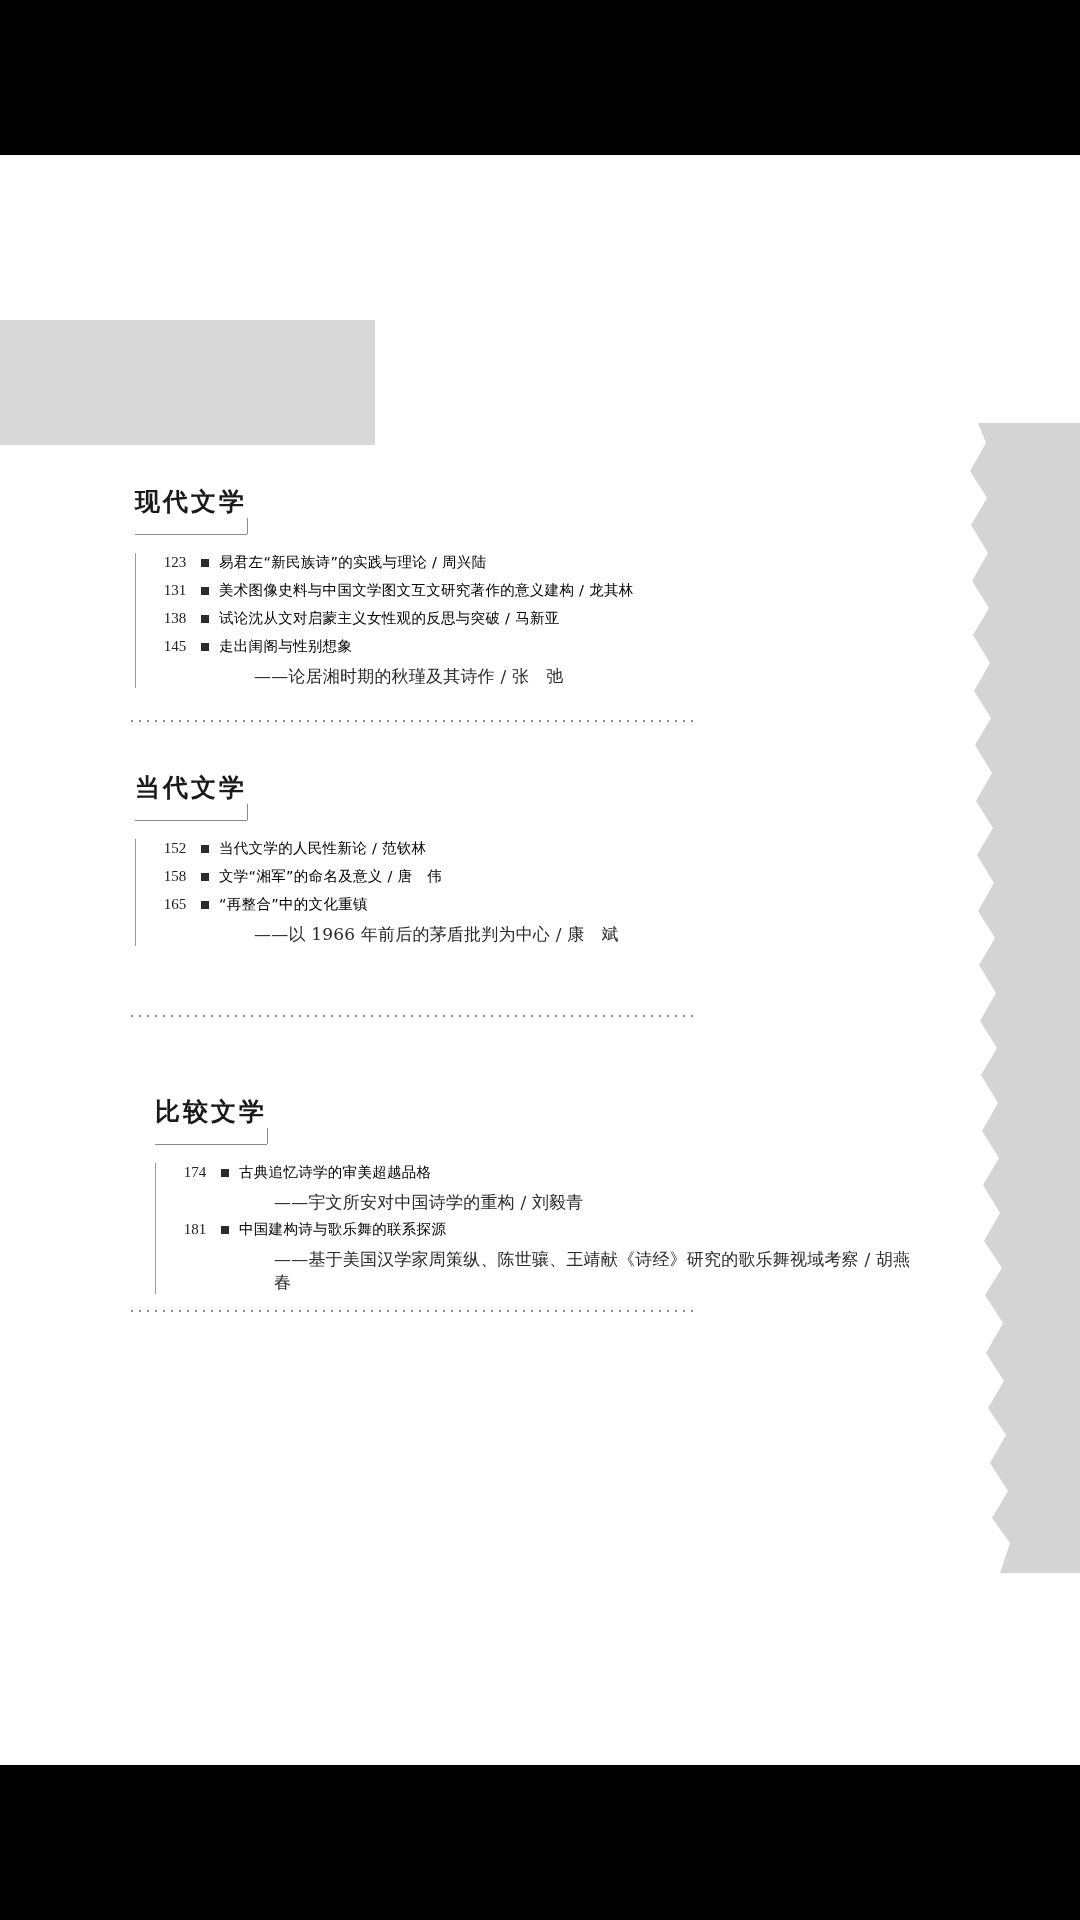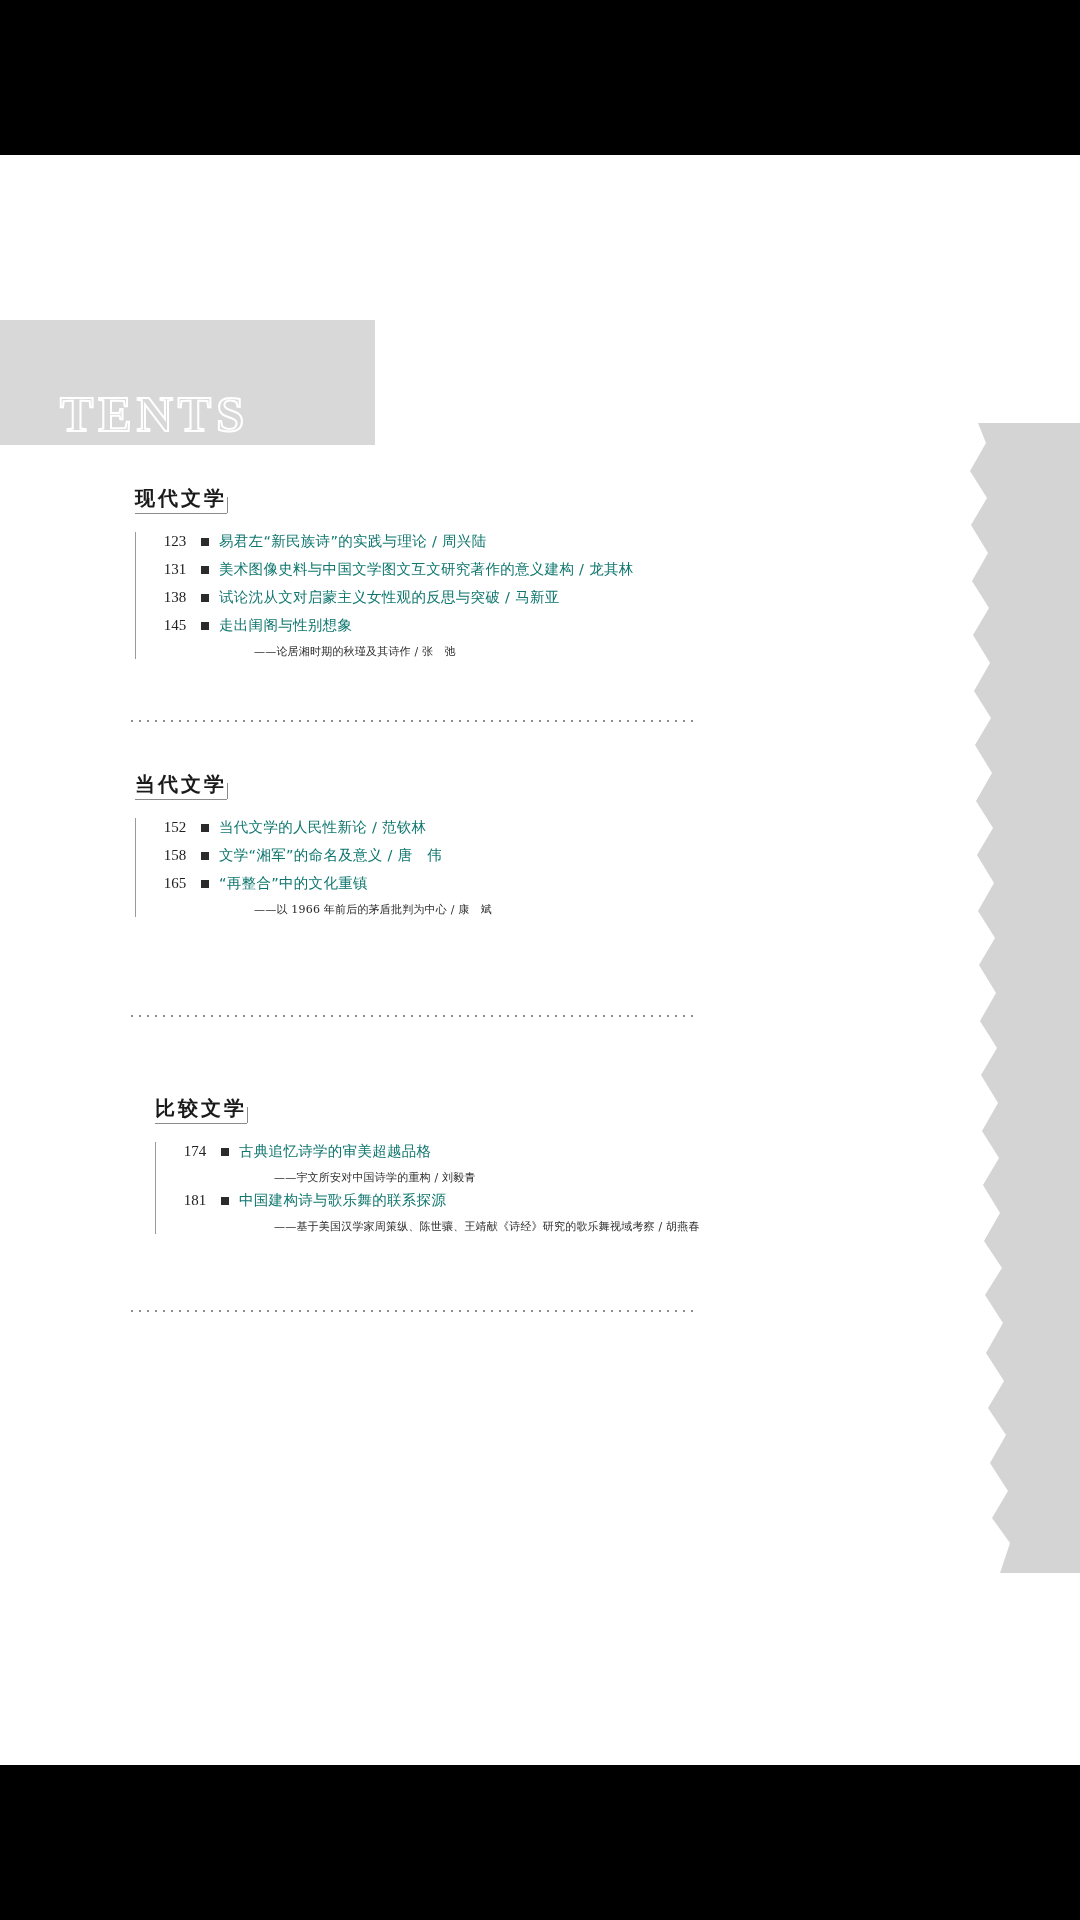--- a/index.html
+++ b/index.html
@@ -84,25 +84,25 @@
   }
 
   
   .section {
     position: absolute;
     left: 135px;
     width: 760px;
   }
   .section-head {
     font-family: "DejaVu Sans", sans-serif;
-    font-size: 20px;
+    font-size: 25px;
     font-weight: bold;
     color: #1a1a1a;
     letter-spacing: 3px;
-    padding-bottom: 1px;
+    padding-bottom: 16px;
     display: inline-block;
     border-bottom: 1px solid #8b8b8b;
     position: relative;
   }
   .section-head::after {
     content: "";
     position: absolute;
     right: -1px;
     bottom: 0;
     width: 1px;
@@ -134,26 +134,26 @@
   .entry .sq {
     width: 8px;
     height: 8px;
     background: #2b2b2b;
     margin: 0 10px 0 11px;
     display: inline-block;
   }
   .entry .ttl {
     font-family: "DejaVu Sans", sans-serif;
     font-size: 14.5px;
-    color: #0f766e;
+    color: #000000;
     letter-spacing: 0.3px;
   }
   .subentry {
     font-family: "DejaVu Serif", serif;
-    font-size: 11px;
+    font-size: 17px;
     color: #2a2a2a;
     padding-left: 118px;
     margin-bottom: 6px;
     letter-spacing: 0.2px;
   }
 
   
   .dotted {
     position: absolute;
     left: 128px;
@@ -178,21 +178,20 @@
         L40,1120 L22,1095 L38,1068 L20,1040 L36,1012 L18,985
         L34,958 L16,930 L33,900 L15,872 L32,845 L14,818
         L30,790 L13,762 L29,735 L12,708 L28,680 L11,652
         L27,625 L10,598 L26,570 L9,542 L25,515 L8,488
         L24,460 L7,432 L23,405 L6,378 L22,350 L5,322
         L21,295 L4,268 L20,240 L3,212 L19,185 L2,158
         L18,130 L1,102 L17,75 L0,48 L16,20 L8,0 Z"></path>
     </svg>
   </div>
 
-  <div class="tents">TENTS</div>
 
   <div class="section" style="top:330px;">
     <div class="section-head">现代文学</div>
     <div class="entries">
       <div class="entry">
         <span class="pg">123</span>
         <span class="sq"></span>
         <span class="ttl">易君左“新民族诗”的实践与理论 / 周兴陆</span>
       </div>
       <div class="entry">

